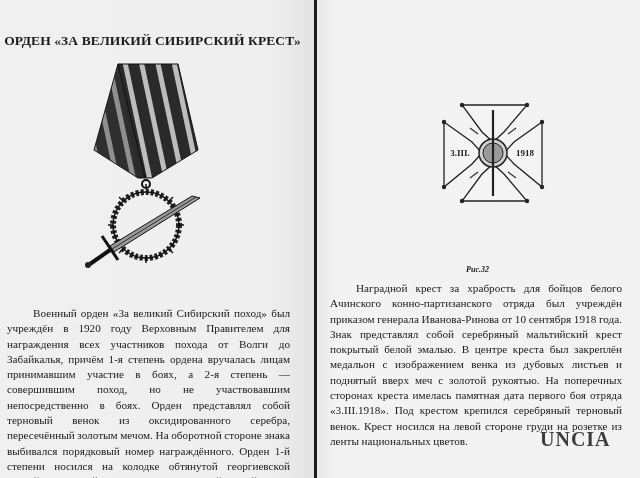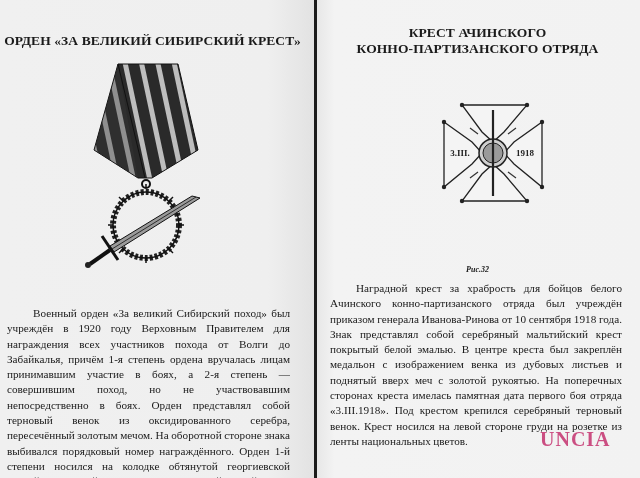--- a/index.html
+++ b/index.html
@@ -38,21 +38,21 @@
     text-align: justify; word-spacing: -0.3px;
   }
   .left .body-text { left: 7px; width: 283px; top: 306px; }
   .right .body-text { left: 15px; width: 292px; top: 281px; }
   .body-text p { margin: 0; text-indent: 26px; }
   .figure { position: absolute; }
   .medal { left: 80px; top: 60px; width: 130px; height: 215px; }
   .cross { left: 432px; top: 92px; width: 122px; height: 122px; }
   .watermark {
     position: absolute; left: 540px; top: 428px;
-    font-size: 20px; font-weight: bold; color: #be185d; opacity: 0.75;
+    font-size: 20px; font-weight: bold; color: #000000; opacity: 0.75;
     letter-spacing: 1px; font-family: "Liberation Serif", serif;
   }
 </style>
 </head>
 <body>
 
 <div class="spread">
   <div class="page left">
     <div class="title">ОРДЕН «ЗА ВЕЛИКИЙ СИБИРСКИЙ КРЕСТ»</div>
 
@@ -89,24 +89,20 @@
       <line x1="30" y1="190" x2="10" y2="204" stroke="#111" stroke-width="4"></line>
       <circle cx="8" cy="205" r="3" fill="#222"></circle>
     </svg>
 
     <div class="body-text">
       <p>Военный орден «За великий Сибирский поход» был учреждён в 1920 году Верховным Правителем для награждения всех участников похода от Волги до Забайкалья, причём 1-я степень ордена вручалась лицам принимавшим участие в боях, а 2-я степень — совершившим поход, но не участвовавшим непосредственно в боях. Орден представлял собой терновый венок из оксидированного серебра, пересечённый золотым мечом. На оборотной стороне знака выбивался порядковый номер награждённого. Орден 1-й степени носился на колодке обтянутой георгиевской лентой, а орден 2-й степени — владимирской лентой.</p>
     </div>
   </div>
 
   <div class="page right">
-    <div class="title">
-      <div>КРЕСТ АЧИНСКОГО</div>
-      <div>КОННО-ПАРТИЗАНСКОГО ОТРЯДА</div>
-    </div>
     <div class="caption">Рис.32</div>
     <div class="body-text">
       <p>Наградной крест за храбрость для бойцов белого Ачинского конно-партизанского отряда был учреждён приказом генерала Иванова-Ринова от 10 сентября 1918 года. Знак представлял собой серебряный мальтийский крест покрытый белой эмалью. В центре креста был закреплён медальон с изображением венка из дубовых листьев и поднятый вверх меч с золотой рукоятью. На поперечных сторонах креста имелась памятная дата первого боя отряда «3.III.1918». Под крестом крепился серебряный терновый венок. Крест носился на левой стороне груди на розетке из ленты национальных цветов.</p>
     </div>
   </div>
 </div>
 
 <svg class="figure cross" viewBox="0 0 122 122">
   <g fill="#f4f4f4" stroke="#222" stroke-width="1.3">
 

